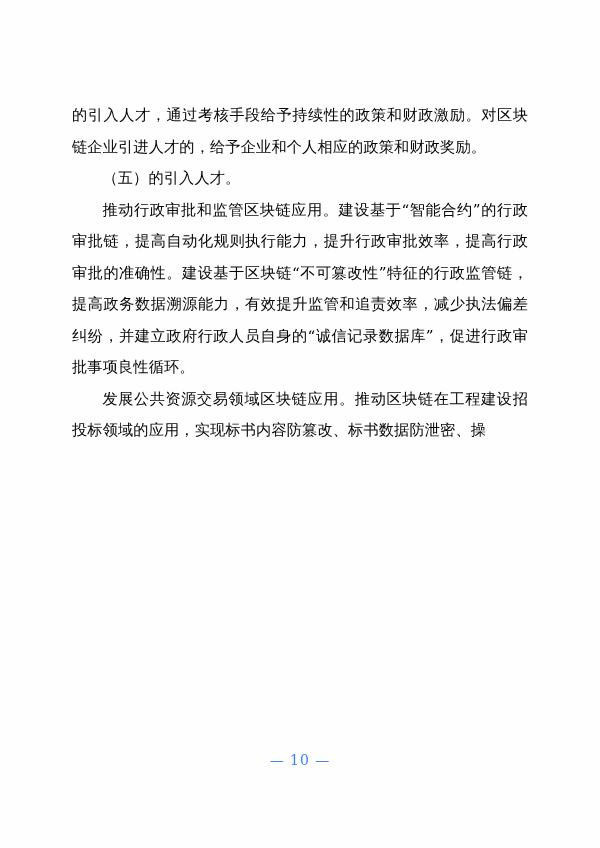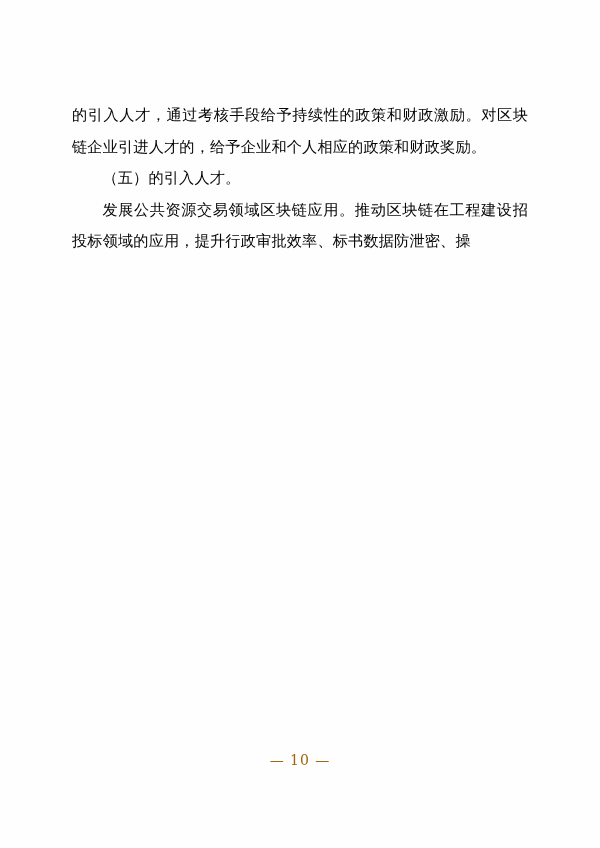--- a/index.html
+++ b/index.html
@@ -40,27 +40,28 @@
     text-indent: 2em;
   }
   .footer {
     position: absolute;
     left: 0;
     right: 0;
     top: 752px;
     text-align: center;
     font-size: 14px;
     font-family: "DejaVu Serif", "Liberation Serif", serif;
-    color: #a16207;
+    color: #3b82f6;
     letter-spacing: 1px;
   }
 </style>
 </head>
 <body>
 
 <div class="page">
   <div class="content">
     <p class="para">的引入人才，通过考核手段给予持续性的政策和财政激励。对区块链企业引进人才的，给予企业和个人相应的政策和财政奖励。</p>
     <p class="para indent2">（五）的引入人才。</p>
-    <p class="para indent2">发展公共资源交易领域区块链应用。推动区块链在工程建设招投标领域的应用，提升行政审批效率、标书数据防泄密、操</p>
+    <p class="para indent2">推动行政审批和监管区块链应用。建设基于“智能合约”的行政审批链，提高自动化规则执行能力，提升行政审批效率，提高行政审批的准确性。建设基于区块链“不可篡改性”特征的行政监管链，提高政务数据溯源能力，有效提升监管和追责效率，减少执法偏差纠纷，并建立政府行政人员自身的“诚信记录数据库”，促进行政审批事项良性循环。</p>
+    <p class="para indent2">发展公共资源交易领域区块链应用。推动区块链在工程建设招投标领域的应用，实现标书内容防篡改、标书数据防泄密、操</p>
   </div>
   <div class="footer">— 10 —</div>
 </div>
 
 </body></html>

